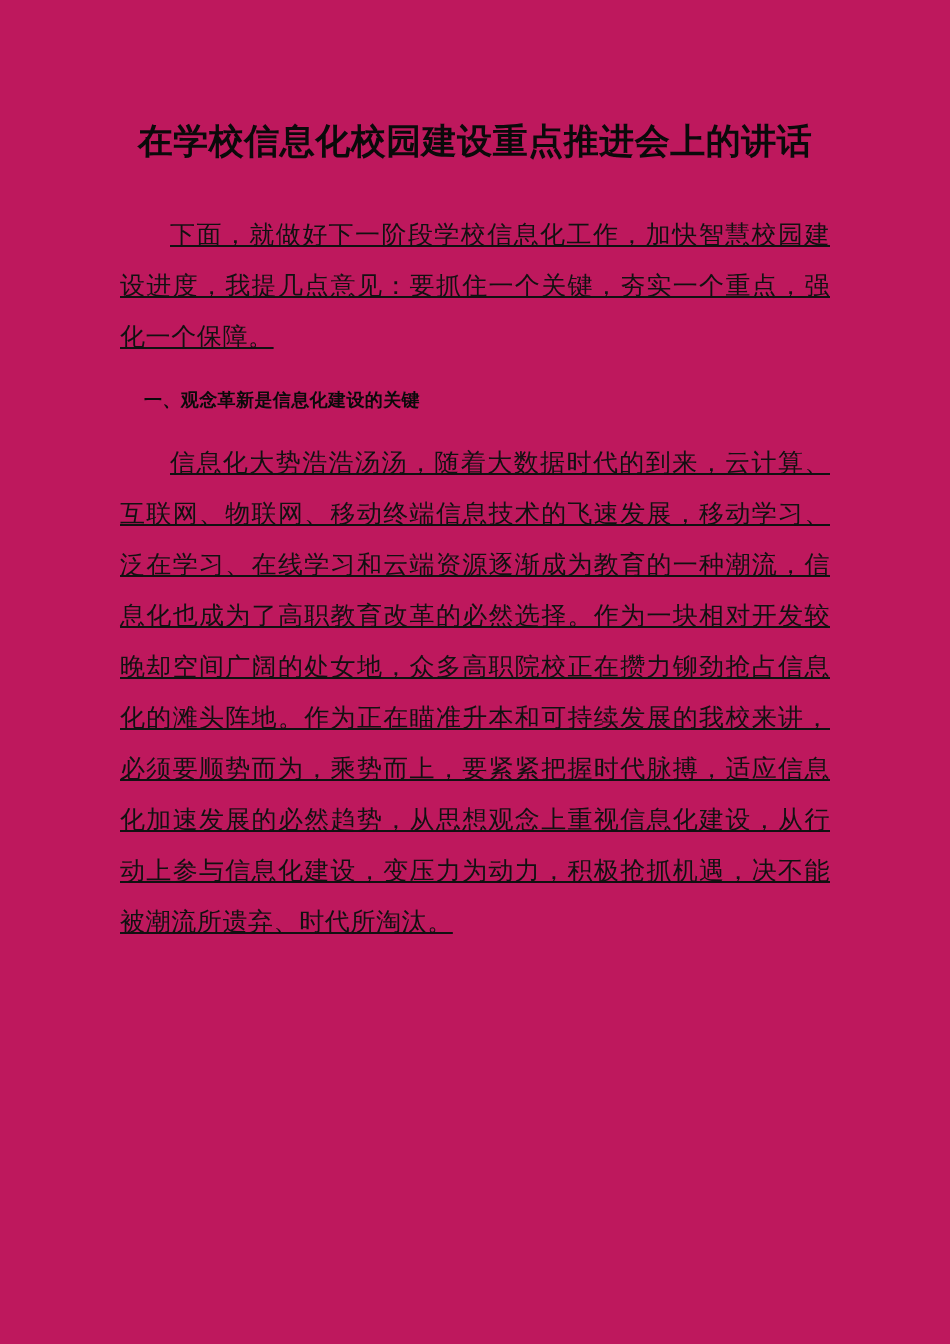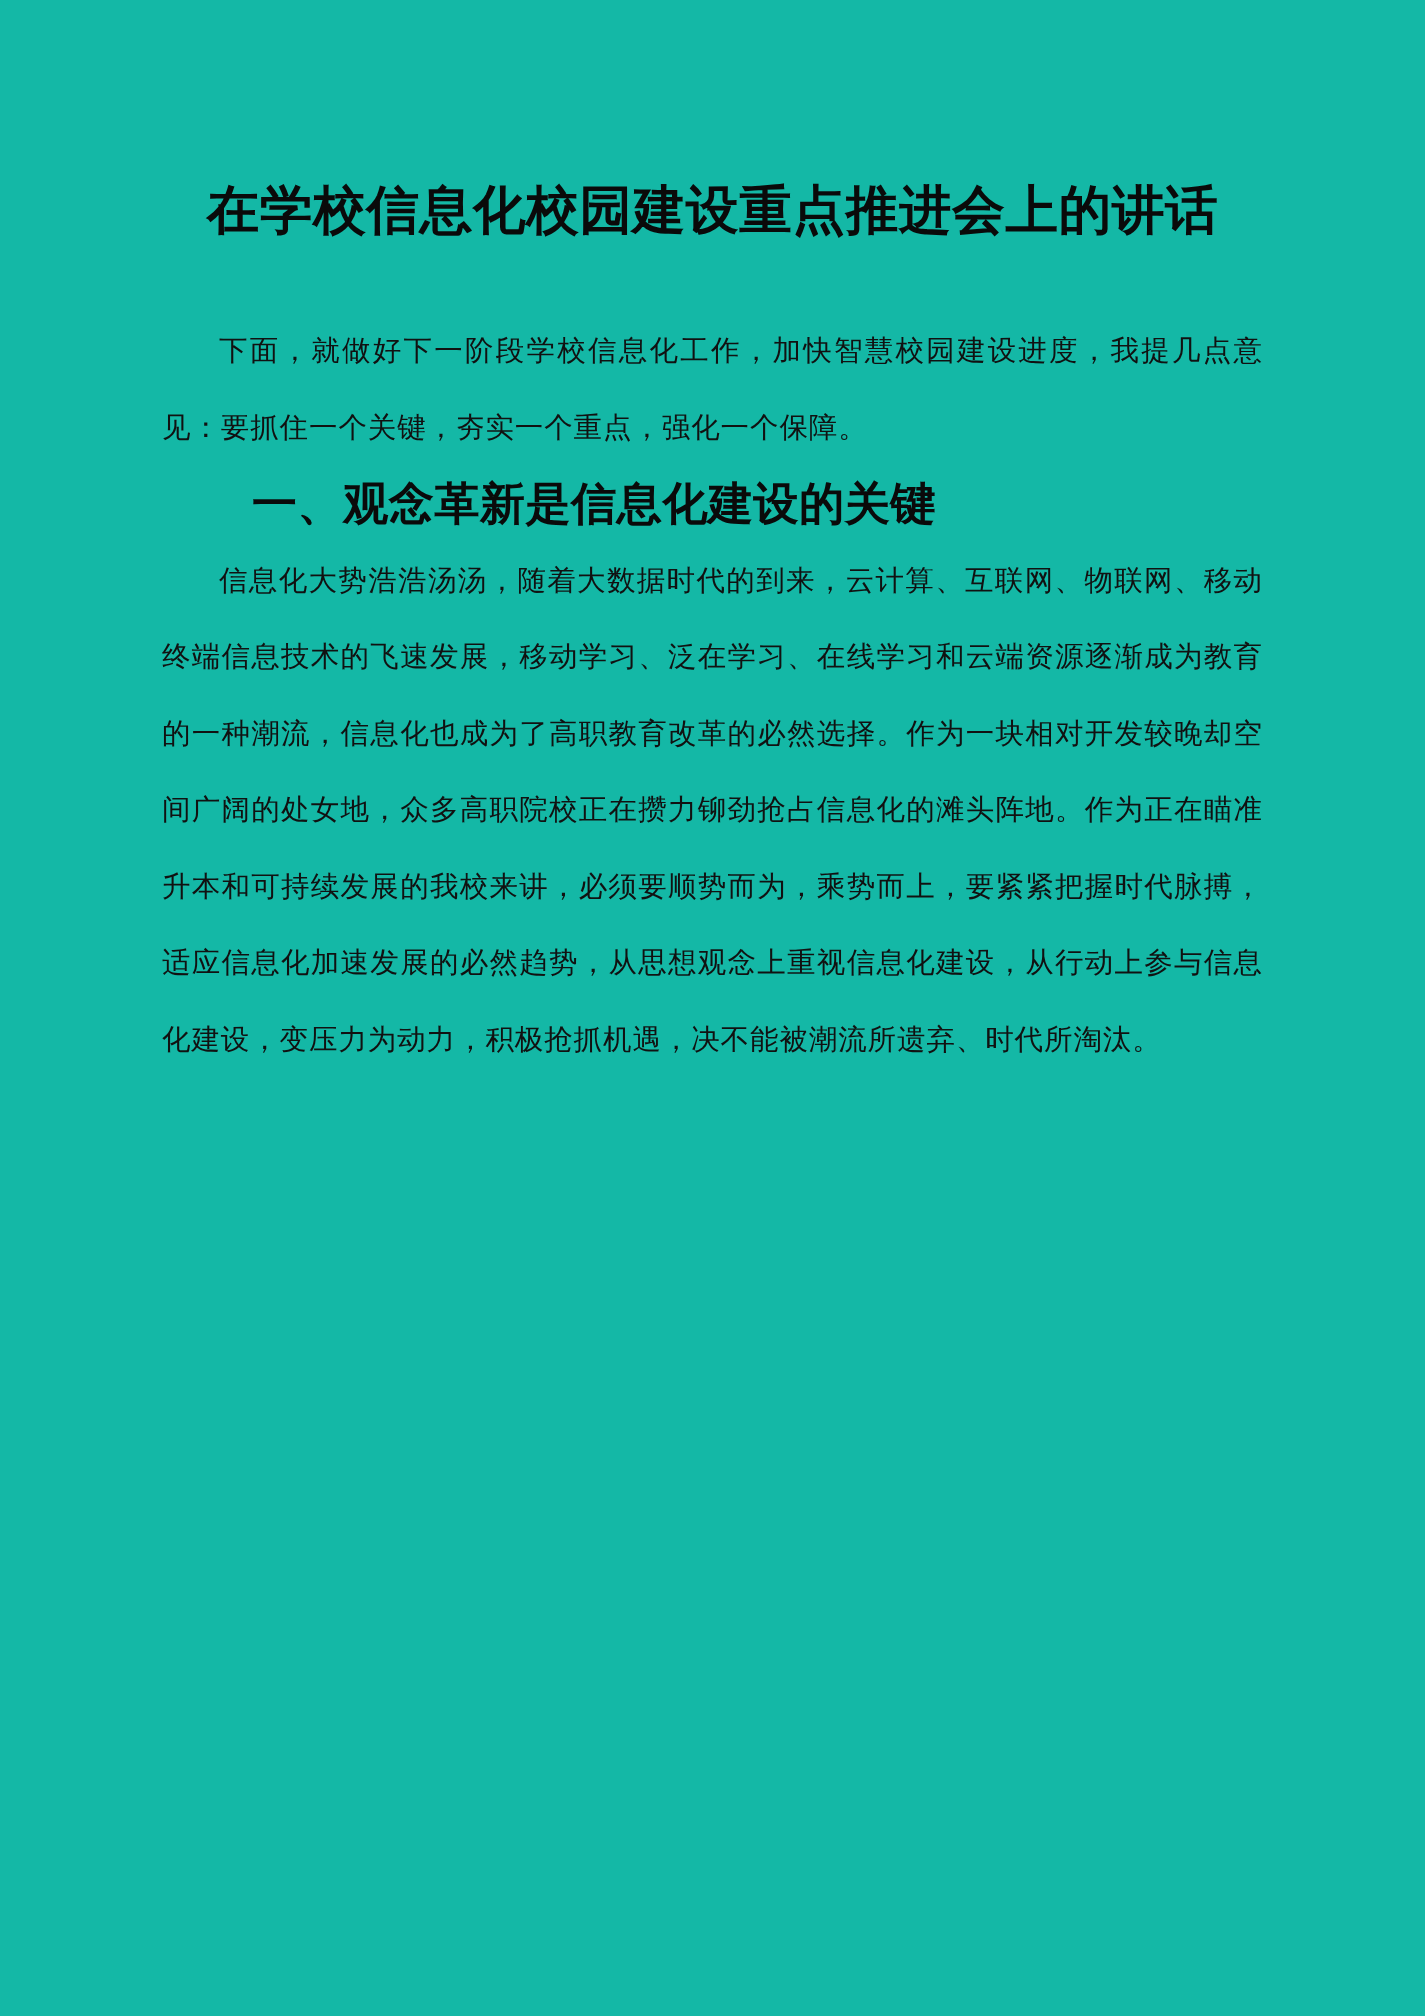--- a/index.html
+++ b/index.html
@@ -12,47 +12,48 @@
     height: 1344px;
     font-family: "DejaVu Serif", "Liberation Serif", serif;
     color: #000000;
     overflow: hidden;
   }
   .page {
     width: 950px;
     height: 1344px;
     box-sizing: border-box;
     padding: 118px 108px 58px 108px;
-    background: #14b8a6;
+    background: #be185d;
     position: relative;
   }
   .doc-title {
     font-family: "DejaVu Sans", "Liberation Sans", sans-serif;
     font-weight: bold;
     font-size: 35px;
     line-height: 1.35;
     text-align: center;
     letter-spacing: 0.5px;
     margin: 0 0 44px 0;
     color: #0a0a0a;
   }
   .para {
-    font-size: 19px;
+    font-size: 25px;
     line-height: 51px;
     text-align: justify;
     text-justify: inter-ideograph;
     text-indent: 2em;
-    margin: 0;
+    margin: 12px;
     color: #111111;
     letter-spacing: 0.6px;
+    text-decoration: underline;
   }
   .heading {
     font-family: "DejaVu Sans", "Liberation Sans", sans-serif;
     font-weight: bold;
-    font-size: 30px;
+    font-size: 18px;
     line-height: 51px;
     text-indent: 2em;
     margin: 0;
     color: #0a0a0a;
     letter-spacing: 0.4px;
   }
 </style>
 </head>
 <body>
 

